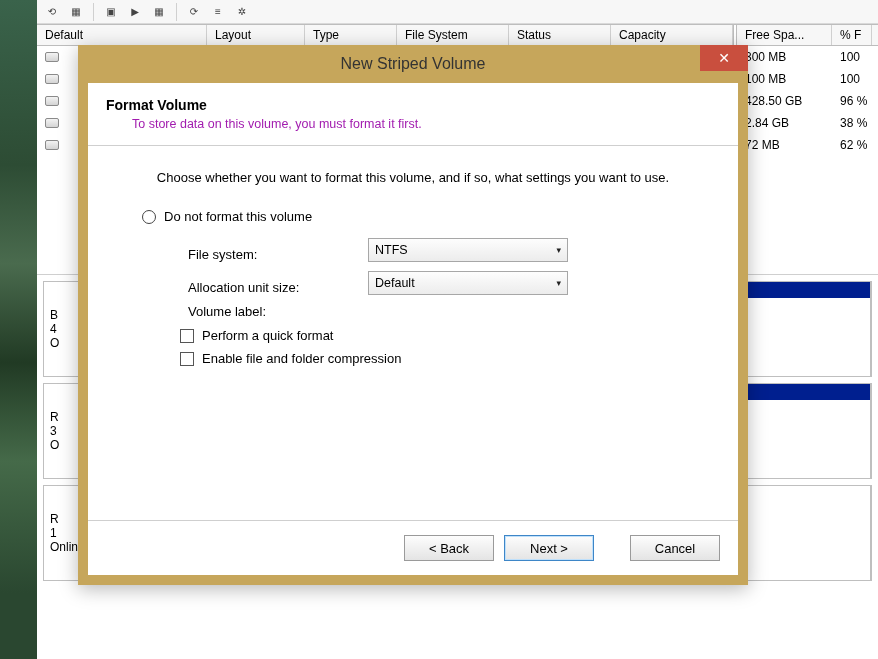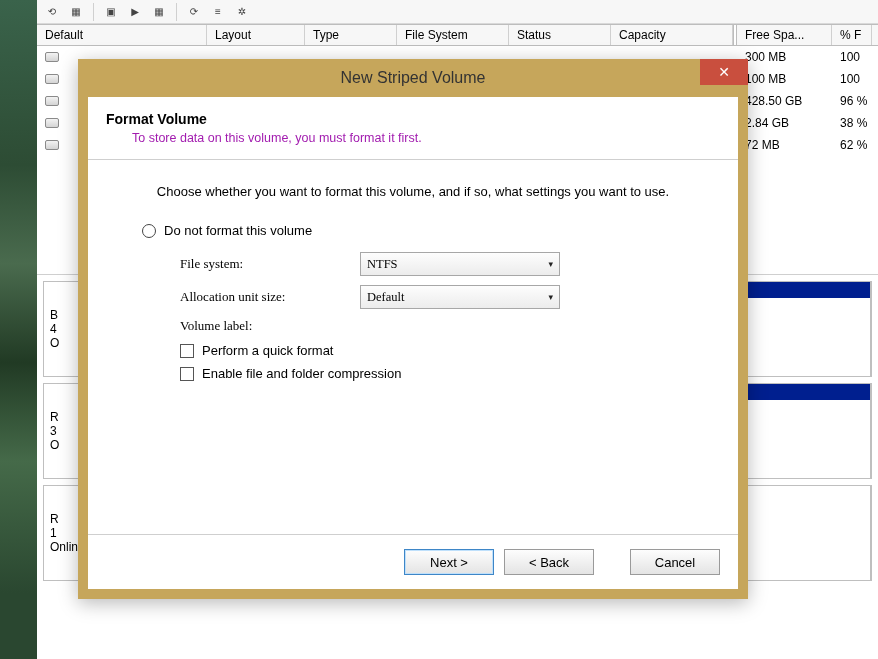--- a/index.html
+++ b/index.html
@@ -131,21 +131,21 @@
     padding: 4px 8px;
     flex: 1;
   }
   .disk-part-body b { font-weight: 600; }
   .disk-row.last .disk-part-body { padding-top: 12px; }
 
   
   .wizard {
     position: absolute;
     left: 41px; 
-    top: 35px;
+    top: 21px;
     width: 670px;
     height: 540px;
     background: #c6a65b; 
     box-shadow: 0 4px 18px rgba(0,0,0,.28);
   }
   .wiz-title {
     height: 38px;
     display: flex; align-items: center; justify-content: center;
     color: #333; font-size: 16px;
     position: relative;
@@ -194,23 +194,22 @@
     width: 14px; height: 14px; border: 1px solid #444; border-radius: 50%;
     display: inline-flex; align-items: center; justify-content: center;
   }
   .radio.checked::after {
     content: ""; width: 6px; height: 6px; border-radius: 50%; background: #000;
   }
   .form-rows {
     margin-left: 60px;
   }
   .form-row {
-    display: flex; align-items: center;
-    margin: 9px 0;
-    font-family: Liberation Serif, serif;
+    display: flex; align-items: flex-end;
+    margin: 9px 8px;
   }
   .form-row label {
     width: 180px;
   }
   .select, .textfield {
     width: 200px; height: 24px;
     border: 1px solid #a7a7a7;
     background: linear-gradient(#fdfdfd,#ececec);
     padding: 4px 6px;
     font-size: 12.5px;
@@ -440,22 +439,22 @@
             <span class="chk"></span>
             <span>Perform a quick format</span>
           </div>
           <div class="chk-row">
             <span class="chk"></span>
             <span>Enable file and folder compression</span>
           </div>
         </div>
 
         <div class="wiz-footer">
+          <div class="btn">&lt; Back</div>
           <div class="btn primary">Next &gt;</div>
-          <div class="btn">&lt; Back</div>
           <div class="btn-gap"></div>
           <div class="btn">Cancel</div>
         </div>
       </div>
     </div>
 
   </div>
 </div>
 
 </body></html>

